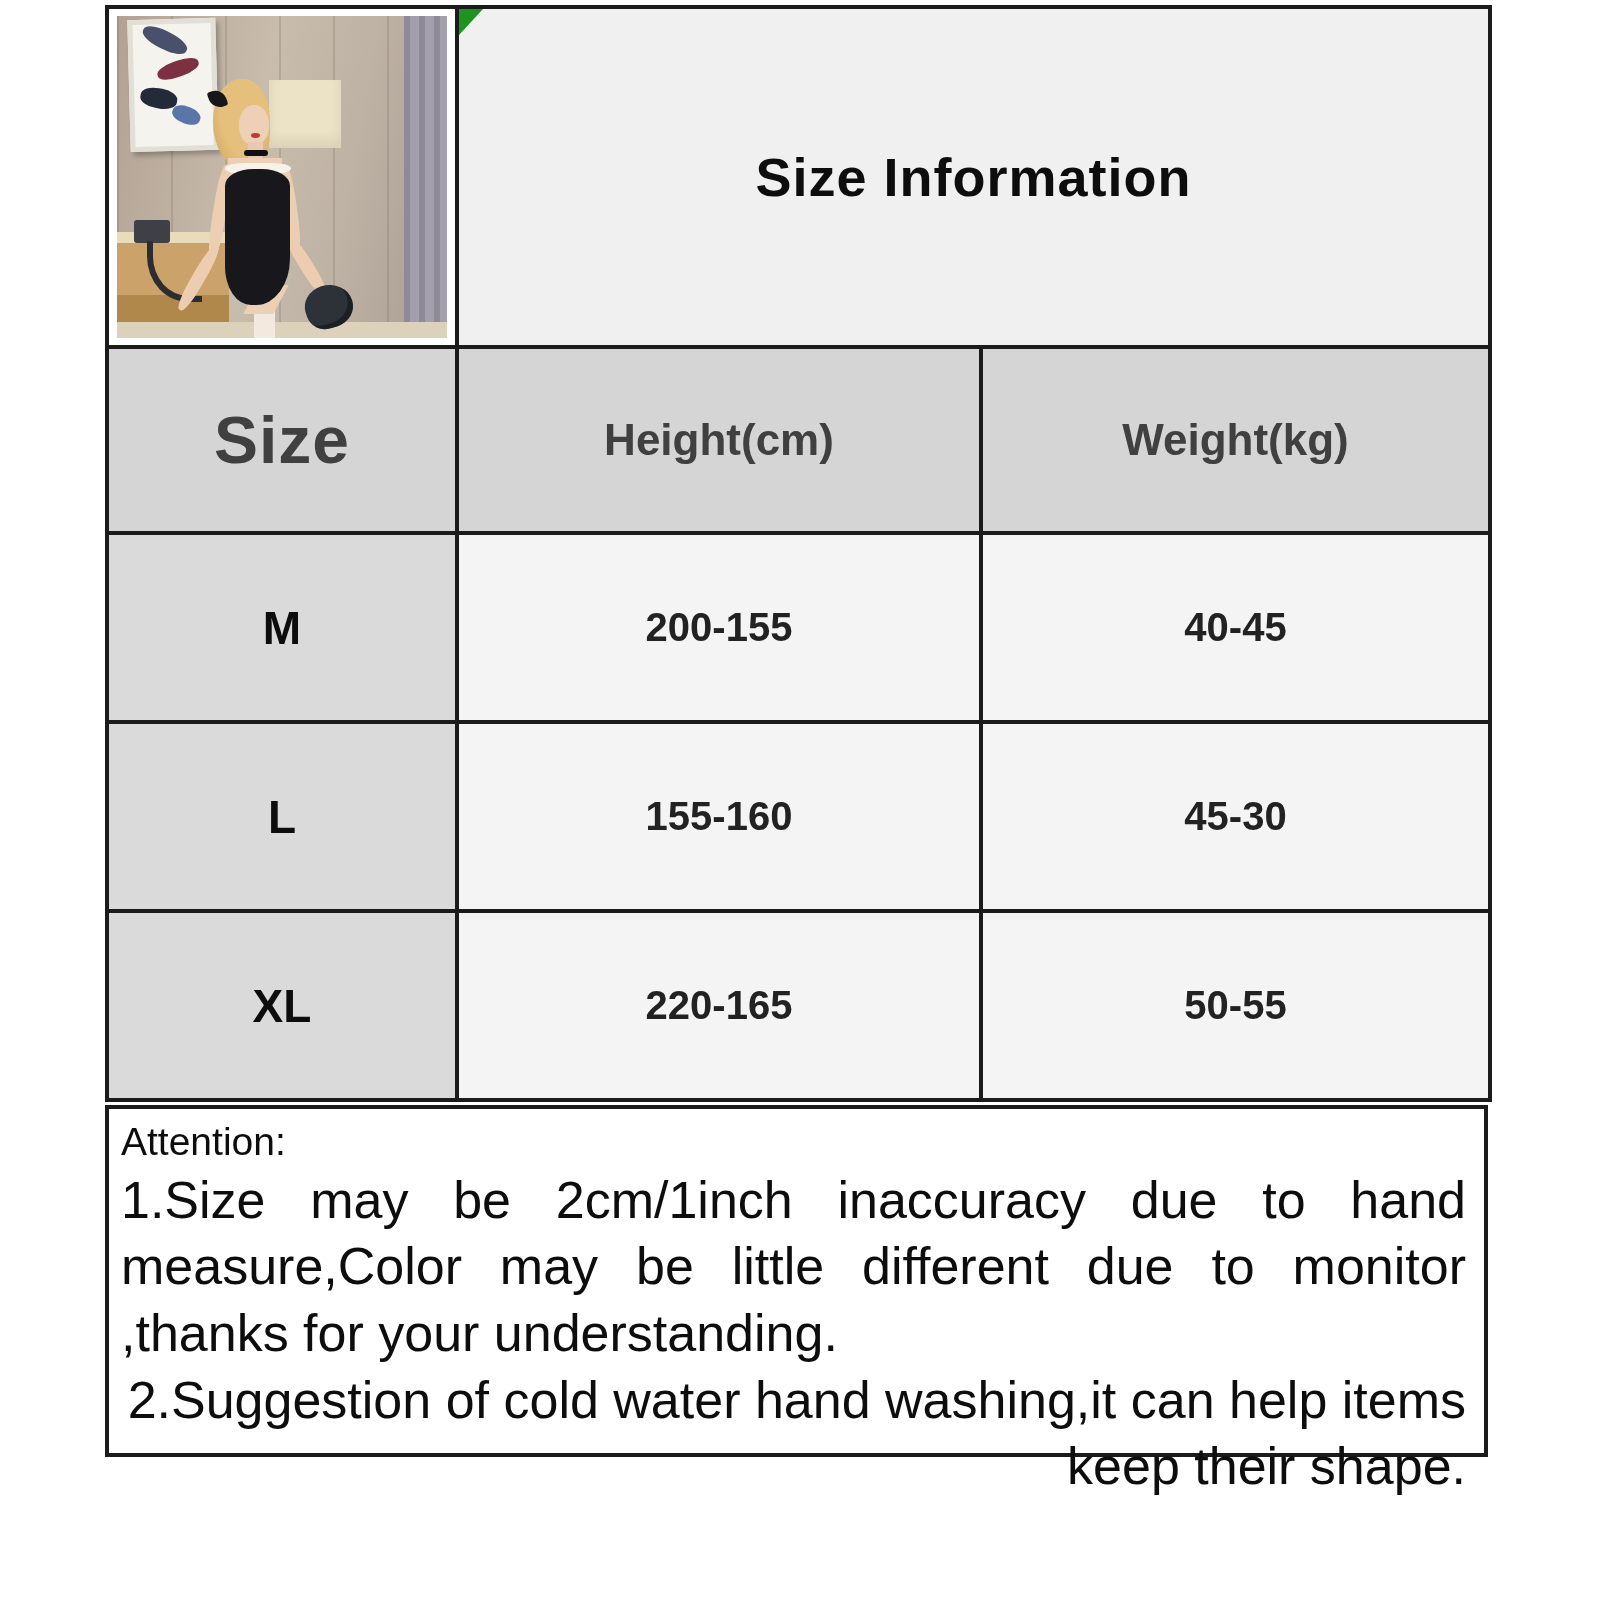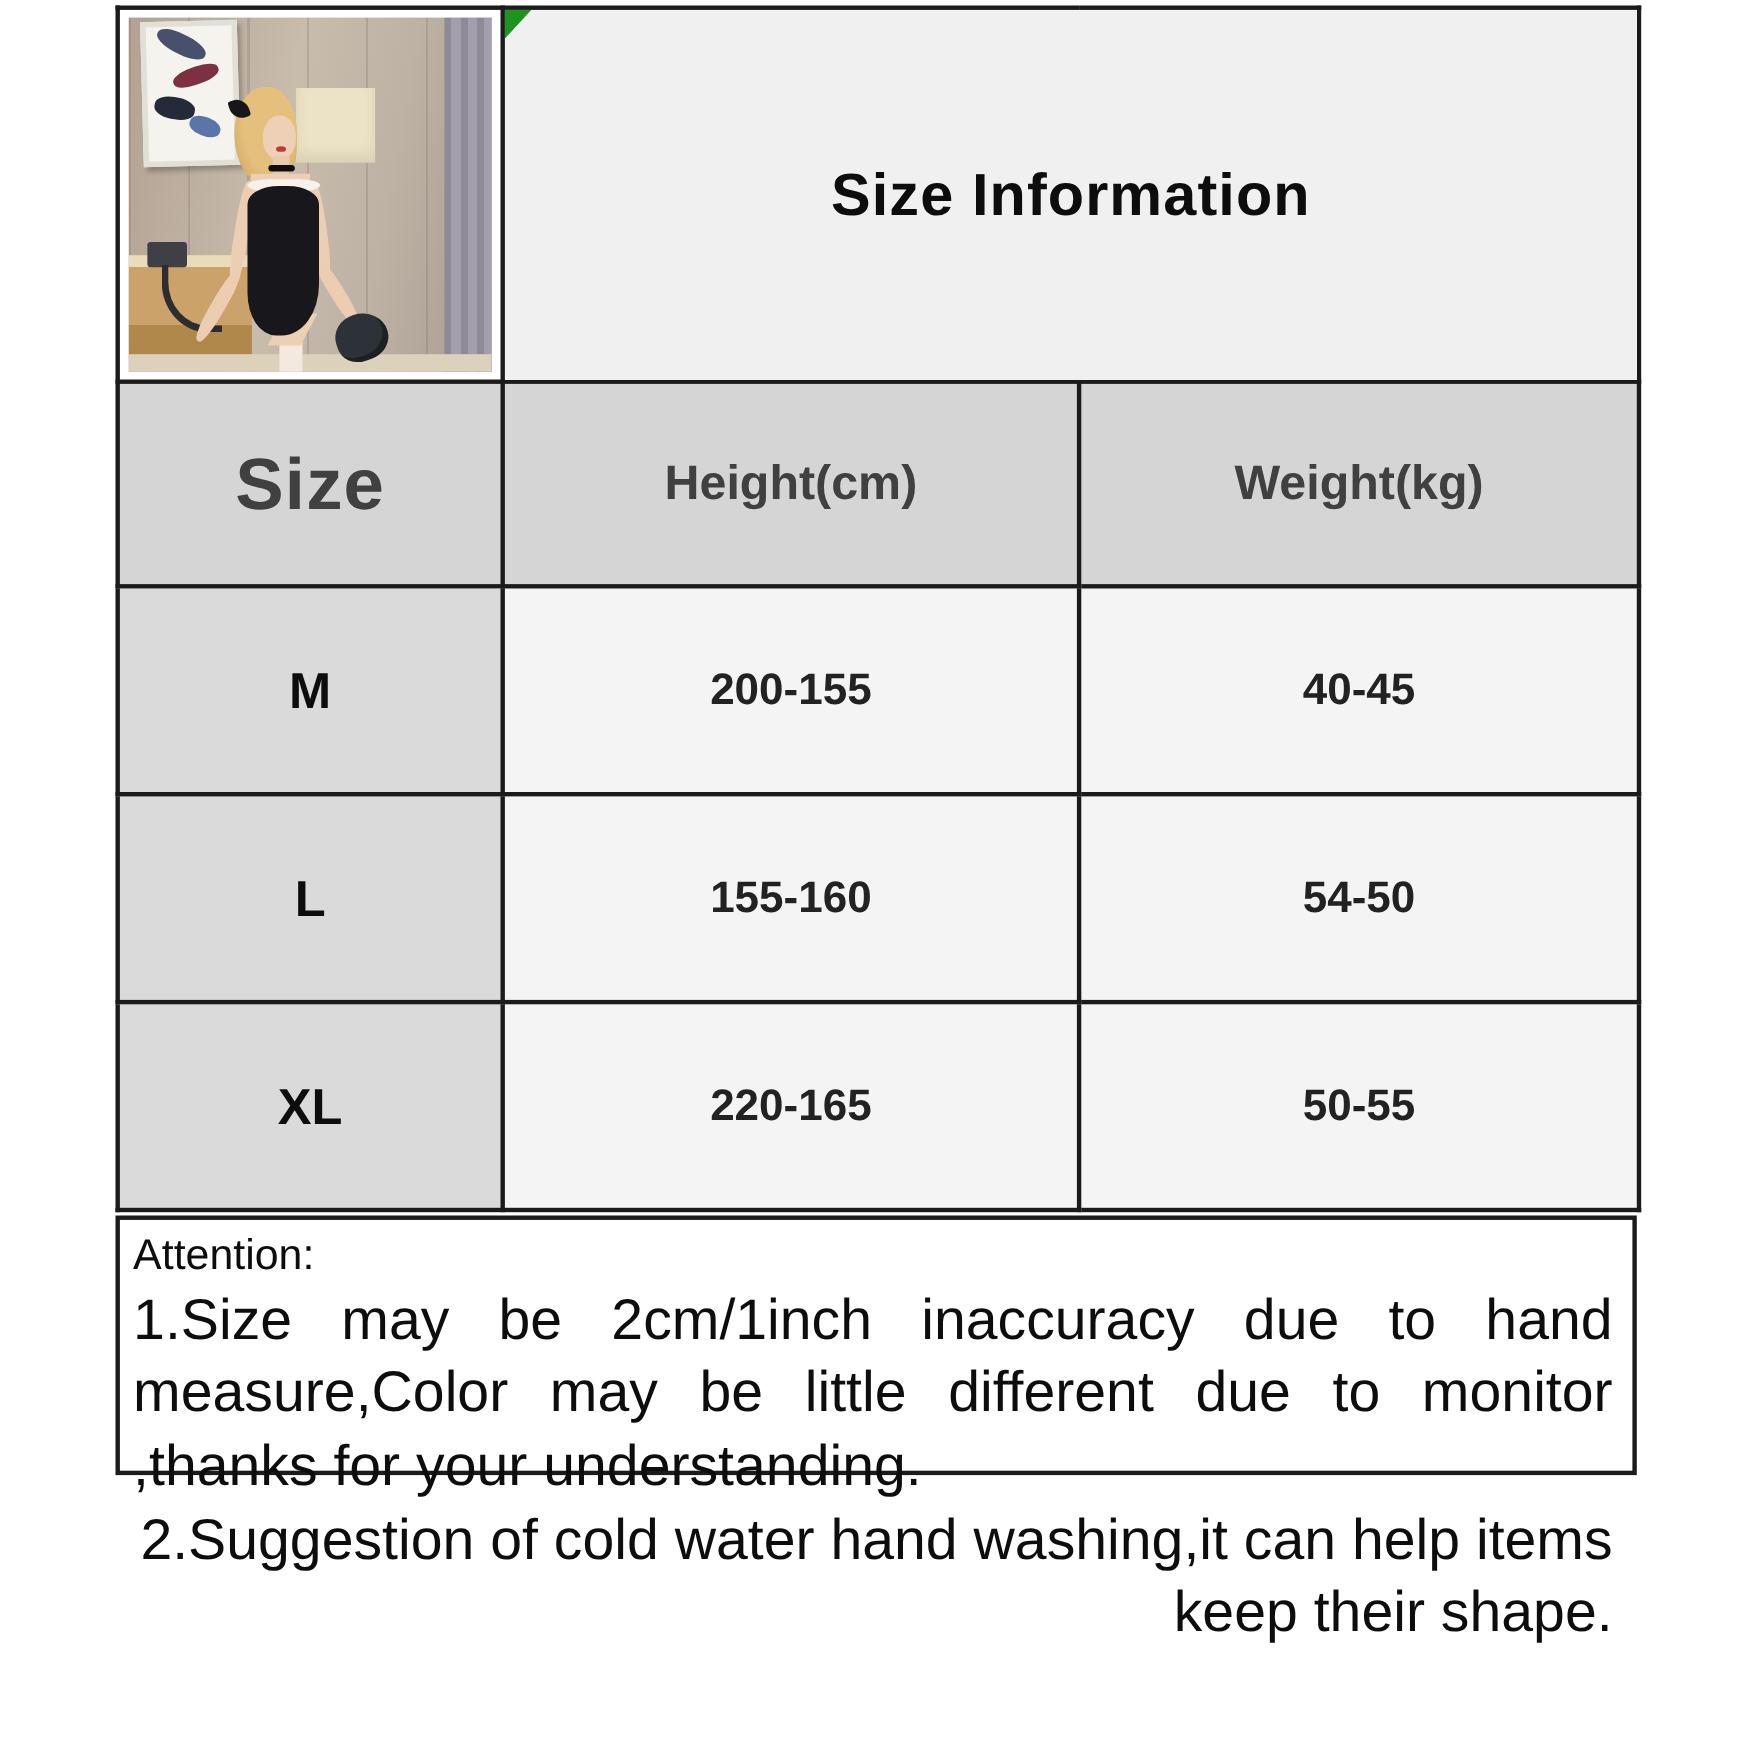--- a/index.html
+++ b/index.html
@@ -29,21 +29,21 @@
     position:absolute;left:0;top:0;width:24px;height:26px;
     clip-path:polygon(0 0,100% 0,0 100%);
   }
 
   th.col-head{background:#d5d5d5;font-weight:bold;font-size:44px;color:#404040;}
   th.size-head{font-size:66px;letter-spacing:1px;}
   td.row-label{background:#dadada;font-weight:bold;font-size:46px;color:#0d0d0d;}
   td.value-cell{background:#f4f4f4;font-weight:bold;font-size:40px;color:#222;}
 
   .attention-box{
-    box-sizing:border-box;width:1383px;height:236px;margin-top:3px;
+    box-sizing:border-box;width:1383px;height:352px;margin-top:3px;
     border:4px solid #1b1b1b;background:#ffffff;
     padding:8px 18px 0 12px;
   }
   .attention-title{font-size:39px;line-height:1.28;color:#0d0d0d;}
   .attention-note{font-size:52px;line-height:1.28;margin:0;color:#0d0d0d;text-align:justify;}
   .attention-note.last{text-align:right;}
 
   
   td.photo-cell{background:#ffffff;}
   .photo{
@@ -159,21 +159,21 @@
     </tr>
 
     <tr class="data-row">
       <td class="row-label">M</td>
       <td class="value-cell">200-155</td>
       <td class="value-cell">40-45</td>
     </tr>
     <tr class="data-row">
       <td class="row-label">L</td>
       <td class="value-cell">155-160</td>
-      <td class="value-cell">54-50</td>
+      <td class="value-cell">45-30</td>
     </tr>
     <tr class="data-row">
       <td class="row-label">XL</td>
       <td class="value-cell">220-165</td>
       <td class="value-cell">50-55</td>
     </tr>
   </tbody>
     </table>
 
   <div class="attention-box">

